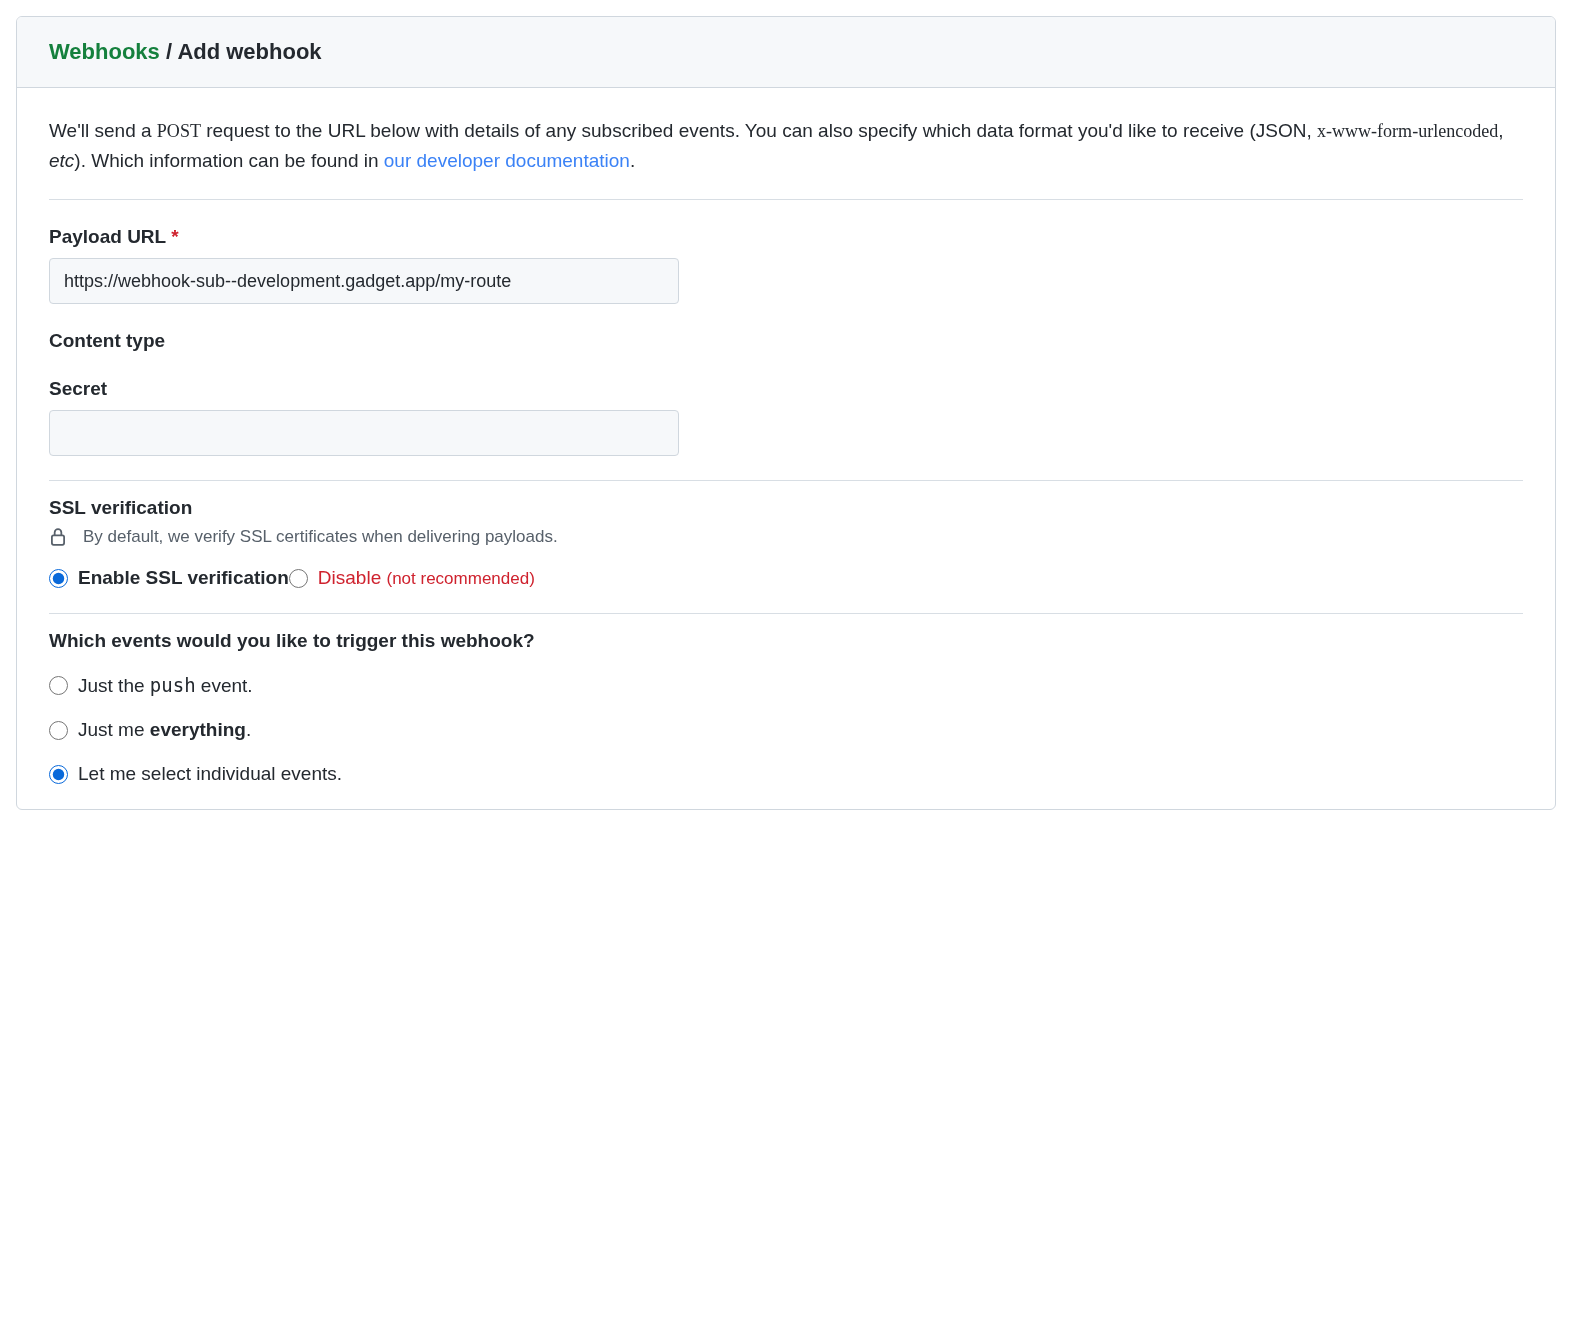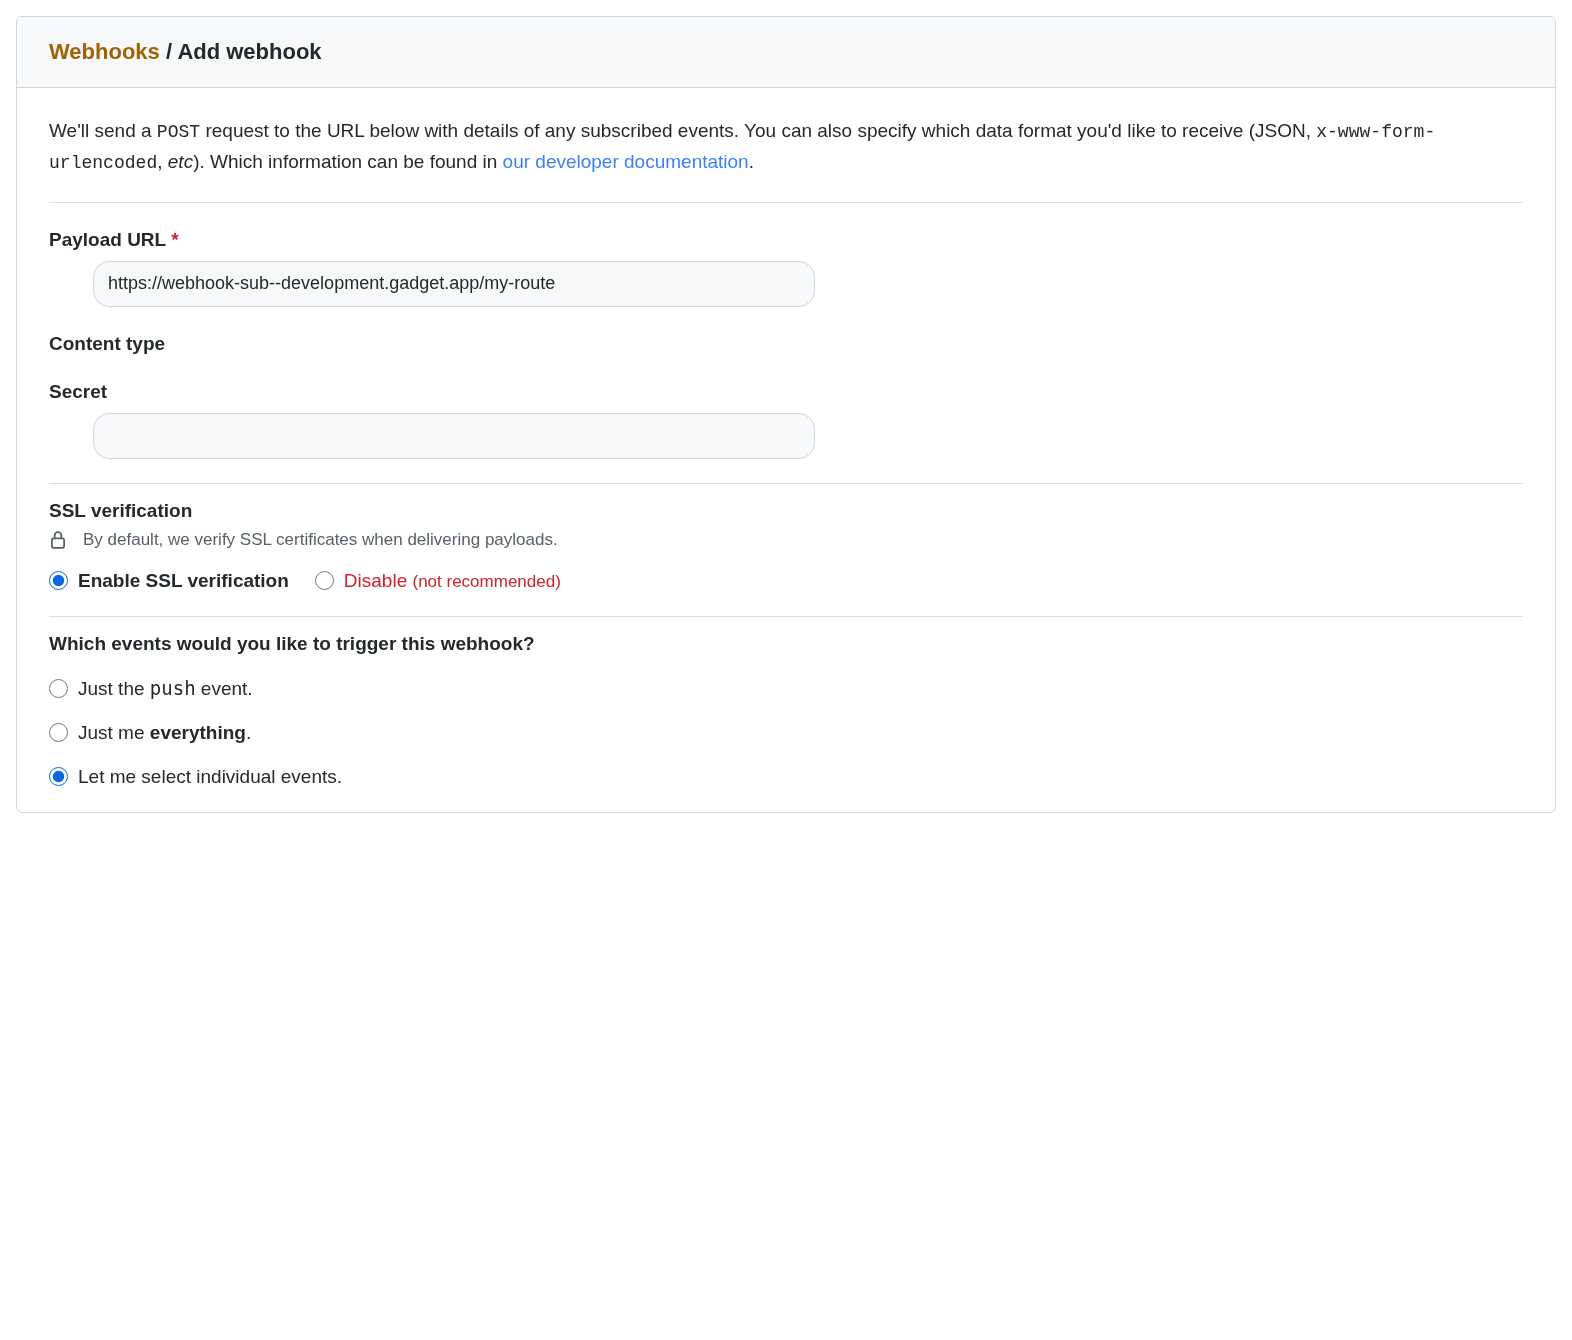--- a/index.html
+++ b/index.html
@@ -15,56 +15,55 @@
     margin: 16px;
     overflow: hidden;
   }
   .panel-header {
     background: #f6f8fa;
     border-bottom: 1px solid #d0d7de;
     padding: 22px 32px;
     font-size: 22px;
     font-weight: 600;
   }
-  .panel-header a { color: #a16207; text-decoration: none; }
+  .panel-header a { color: #15803d; text-decoration: none; }
   .panel-header .sep { color: #24292f; font-weight: 600; }
   .panel-body { padding: 28px 32px 24px 32px; }
   .intro {
     font-size: 19px;
     line-height: 1.55;
     color: #24292f;
     margin-bottom: 24px;
   }
   .intro code {
-    font-family: Liberation Mono, monospace;
+    font-family: Liberation Serif, serif;
     font-size: 0.95em;
   }
   .intro a { color: #3b82f6; text-decoration: none; }
   .hr { border: none; border-top: 1px solid #d8dee4; margin: 0; }
   .form-group { margin-top: 26px; }
   .form-label {
     display: block;
     font-size: 19px;
     font-weight: 600;
     color: #24292f;
     margin-bottom: 10px;
   }
   .required { color: #cf222e; }
   .text-input {
-    width: 722px;
+    width: 630px;
     max-width: 100%;
     height: 46px;
     padding: 8px 14px;
     font-size: 18px;
     color: #24292f;
     background: #f6f8fa;
     border: 1px solid #d0d7de;
-    border-radius: 16px;
+    border-radius: 4px;
     outline: none;
-    margin-left: 44px;
   }
   .select-wrap {
     position: relative;
     width: 412px;
   }
   .select-input {
     width: 100%;
     height: 46px;
     padding: 8px 36px 8px 14px;
     font-size: 18px;
@@ -94,21 +93,21 @@
     margin-bottom: 8px;
   }
   .ssl-desc {
     display: flex;
     align-items: center;
     gap: 16px;
     color: #57606a;
     font-size: 17px;
     margin-bottom: 20px;
   }
-  .radio-row { display: flex; gap: 26px; }
+  .radio-row { display: flex; }
   .radio-item {
     display: flex;
     align-items: center;
     gap: 10px;
     font-size: 19px;
   }
   .radio-item.vert { margin-top: 22px; }
   input[type="radio"] {
     width: 19px;
     height: 19px;

